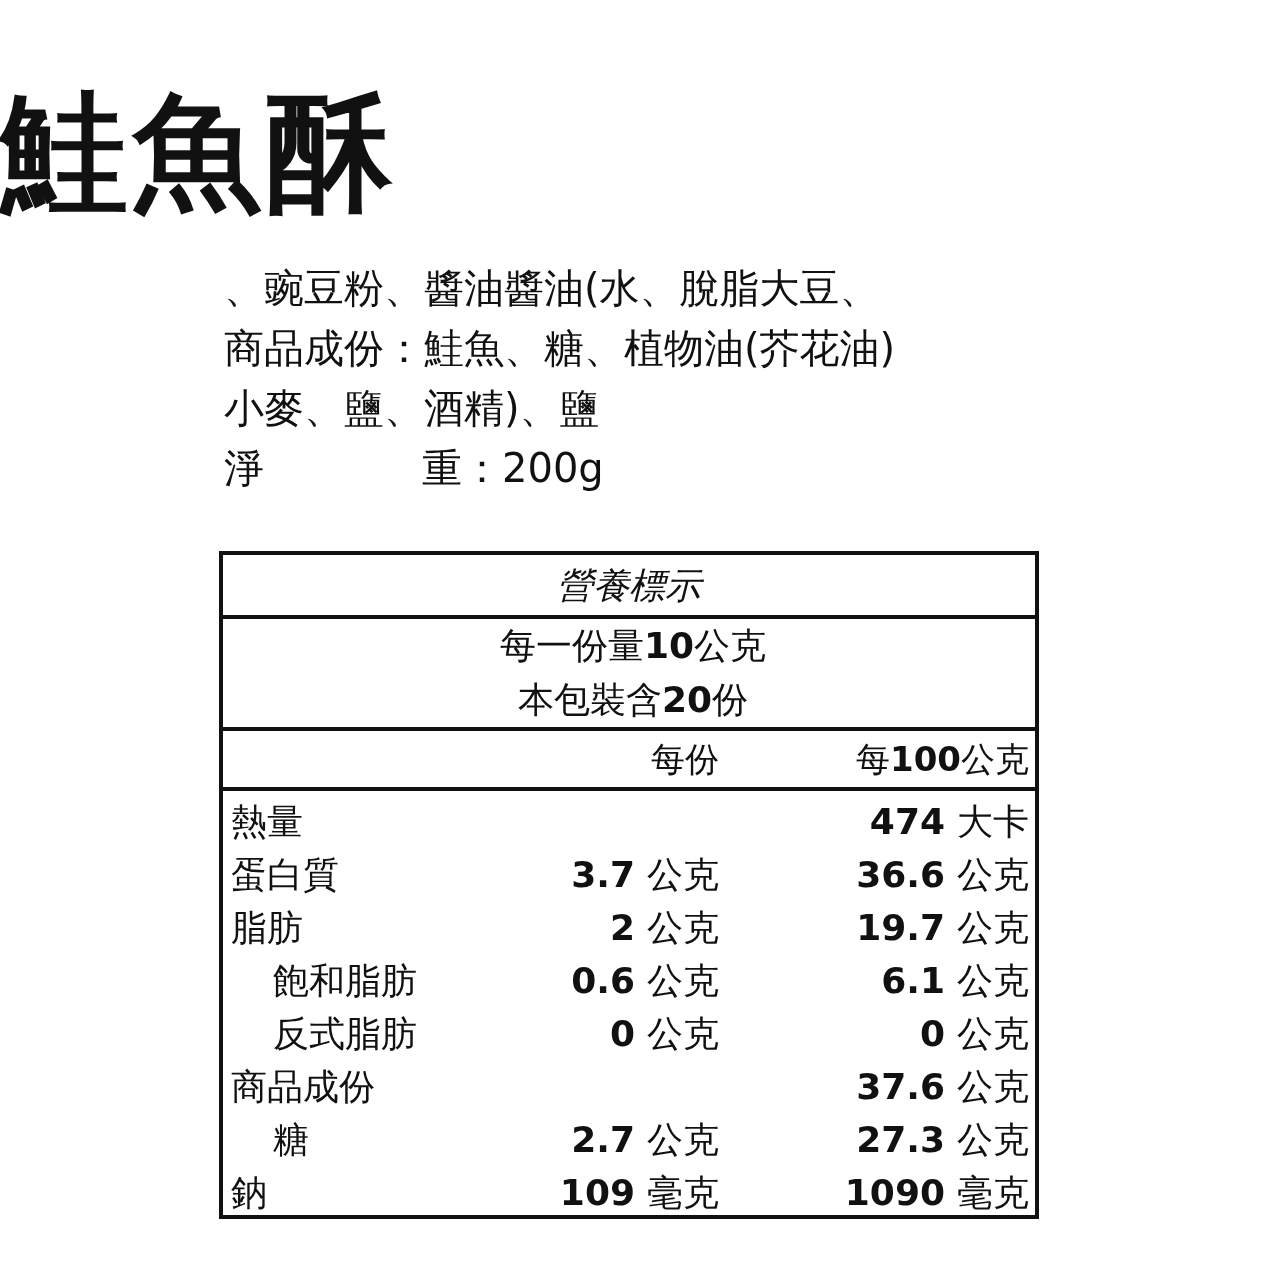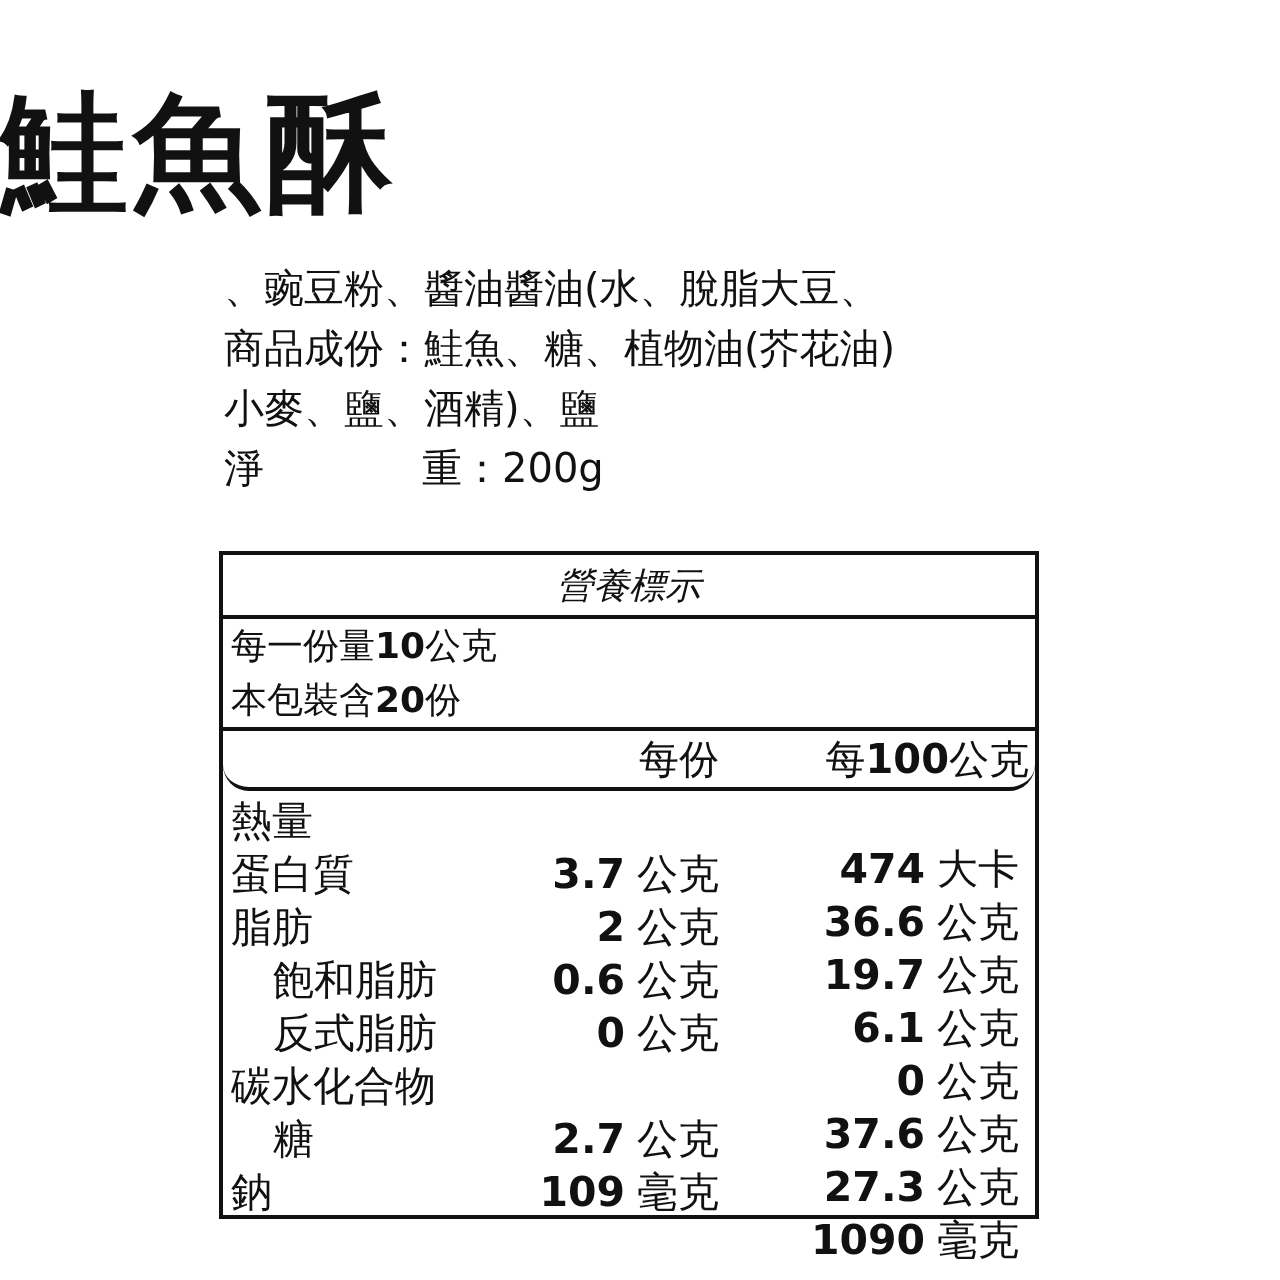--- a/index.html
+++ b/index.html
@@ -22,36 +22,36 @@
   .table {
     position: absolute; left: 219px; top: 551px; width: 812px; height: 660px;
     border: 4px solid #111; box-sizing: content-box;
   }
   .t-head {
     height: 60px; border-bottom: 4px solid #111; text-align: center;
     font-size: 36px; line-height: 62px; font-style: italic;
   }
   .t-serving {
     height: 108px; border-bottom: 4px solid #111; padding-left: 8px;
-    font-size: 36px; line-height: 54px;
+    font-size: 36px; line-height: 54px; text-align: center;
   }
   .t-serving b { font-weight: bold; }
   .t-colhead {
     height: 56px; border-bottom: 4px solid #111; position: relative;
-    font-size: 40px; line-height: 56px; border-radius: 26px;
+    font-size: 34px; line-height: 56px;
   }
   .col-a { position: absolute; right: 316px; text-align: right; }
   .col-b { position: absolute; right: 6px; text-align: right; margin-left: 36px; }
   .col-b b { font-weight: bold; }
   .t-rows { padding-top: 4px; }
-  .row { height: 53px; position: relative; font-size: 41px; line-height: 53px; }
+  .row { height: 53px; position: relative; font-size: 36px; line-height: 53px; }
   .row .name { position: absolute; left: 8px; }
   .row .name.indent { left: 50px; }
   .row .val-a { position: absolute; right: 316px; white-space: nowrap; }
-  .row .val-b { position: absolute; right: 16px; white-space: nowrap; margin-top: 48px; }
+  .row .val-b { position: absolute; right: 6px; white-space: nowrap; }
   .num { font-weight: bold; margin-right: 12px; }
 </style>
 </head>
 <body>
 
 <div class="title">鮭魚酥</div>
 
 <div class="ingredients">
   <div class="ing-line">、豌豆粉、醬油醬油(水、脫脂大豆、</div>
   <div class="ing-line">商品成份：鮭魚、糖、植物油(芥花油)</div>
@@ -95,21 +95,21 @@
       <span class="name indent">飽和脂肪</span>
       <span class="val-a"><span class="num">0.6</span><span>公克</span></span>
       <span class="val-b"><span class="num">6.1</span><span>公克</span></span>
     </div>
     <div class="row">
       <span class="name indent">反式脂肪</span>
       <span class="val-a"><span class="num">0</span><span>公克</span></span>
       <span class="val-b"><span class="num">0</span><span>公克</span></span>
     </div>
     <div class="row">
-      <span class="name">碳水化合物</span>
+      <span class="name">商品成份</span>
       <span class="val-b"><span class="num">37.6</span><span>公克</span></span>
     </div>
     <div class="row">
       <span class="name indent">糖</span>
       <span class="val-a"><span class="num">2.7</span><span>公克</span></span>
       <span class="val-b"><span class="num">27.3</span><span>公克</span></span>
     </div>
     <div class="row">
       <span class="name">鈉</span>
       <span class="val-a"><span class="num">109</span><span>毫克</span></span>

